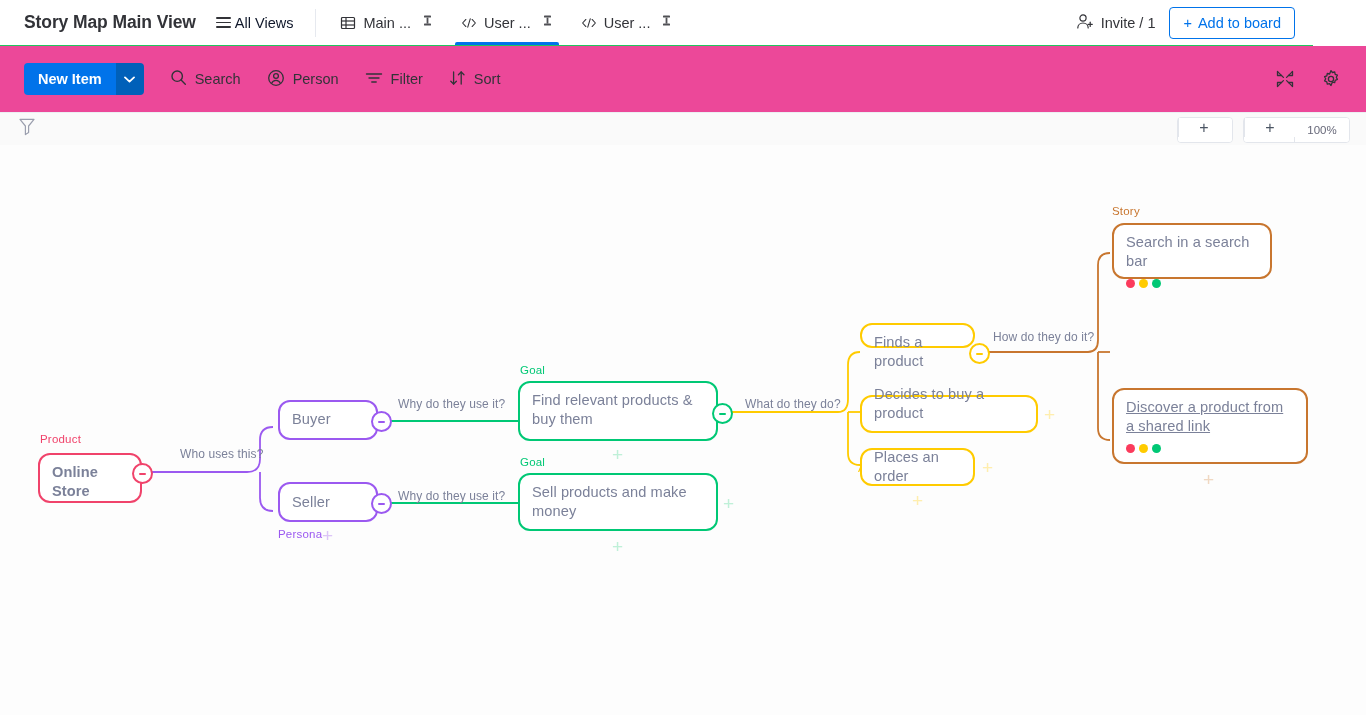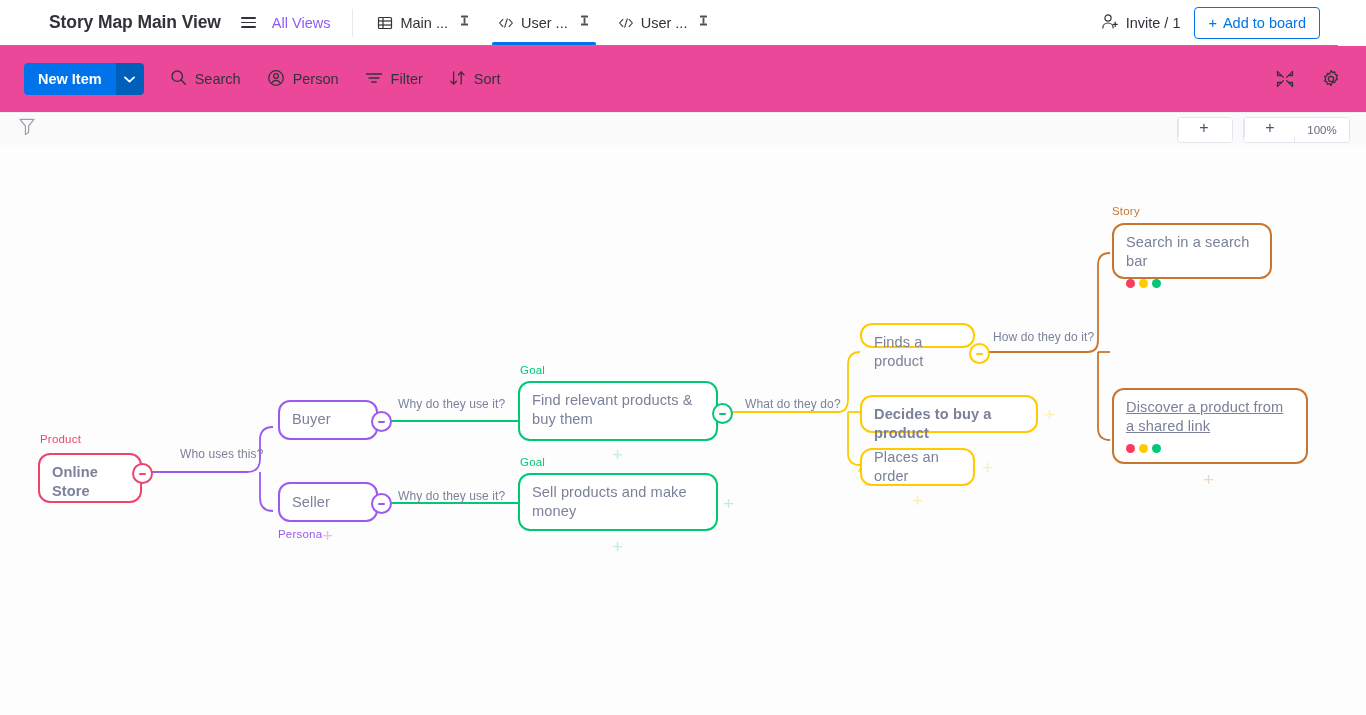--- a/index.html
+++ b/index.html
@@ -8,23 +8,23 @@
     font-family:"Liberation Sans", sans-serif;
     background:#ffffff;color:#323338;
     -webkit-font-smoothing:antialiased;
   }
   .app{position:relative;width:1366px;height:715px;overflow:hidden;background:#fff;
        border-top-left-radius:12px;}
 
   
   .header{position:absolute;left:0;top:0;width:1313px;height:45px;background:#fff;
           border-bottom:1px solid #22c55e;display:flex;align-items:center;
-          border-top-left-radius:12px;padding-left:25px;}
+          border-top-left-radius:12px;}
   .board-title{font-size:17.5px;font-weight:bold;color:#323338;margin-left:24px;letter-spacing:-0.1px;}
-  .all-views{display:flex;align-items:center;gap:16px;margin-left:20px;font-size:14.5px;color:#8b5cf6;cursor:pointer;}
+  .all-views{display:flex;align-items:center;gap:4px;margin-left:20px;font-size:14.5px;color:#0f172a;cursor:pointer;}
   .hamburger{display:inline-block;width:15px;height:11px;position:relative;}
   .hamburger i{position:absolute;left:0;width:15px;height:1.6px;background:#323338;border-radius:1px;}
   .hamburger i:nth-child(1){top:0;}
   .hamburger i:nth-child(2){top:4.7px;}
   .hamburger i:nth-child(3){top:9.4px;}
 
   .vsep{width:1px;height:28px;background:#e6e9ef;margin-left:22px;margin-right:4px;}
 
   .tabs{display:flex;align-items:stretch;height:45px;margin-left:6px;}
   .tab{display:flex;align-items:center;gap:7px;padding:0 14px;height:45px;position:relative;
@@ -323,21 +323,21 @@
     <div class="plus" style="left:612px;top:392px;color:#bff0d8;">+</div>
 
     <div class="grouplabel" style="left:858px;top:317px;color:#ffcb00;">Activity</div>
     <div class="node" style="left:860px;top:178px;width:115px;height:25px;border-color:#ffcb00;display:flex;align-items:flex-start;">
       <span>Finds a product</span>
     </div>
     <div class="collapse" style="left:969px;top:198px;border-color:#ffcb00;">
         <i style="background:#ffcb00"></i>
       </div>
 
-    <div class="node" style="left:860px;top:250px;width:178px;height:38px;border-color:#ffcb00;display:flex;align-items:flex-start;font-weight:bold;">
+    <div class="node" style="left:860px;top:250px;width:178px;height:38px;border-color:#ffcb00;display:flex;align-items:flex-end;">
       <span>Decides to buy a product</span>
     </div>
     <div class="plus" style="left:1044px;top:260px;color:#ffeeae;">+</div>
 
     <div class="node" style="left:860px;top:303px;width:115px;height:38px;border-color:#ffcb00;display:flex;align-items:center;">
       <span>Places an order</span>
     </div>
     <div class="plus" style="left:982px;top:313px;color:#ffeeae;">+</div>
     <div class="plus" style="left:912px;top:346px;color:#ffeeae;">+</div>
 

